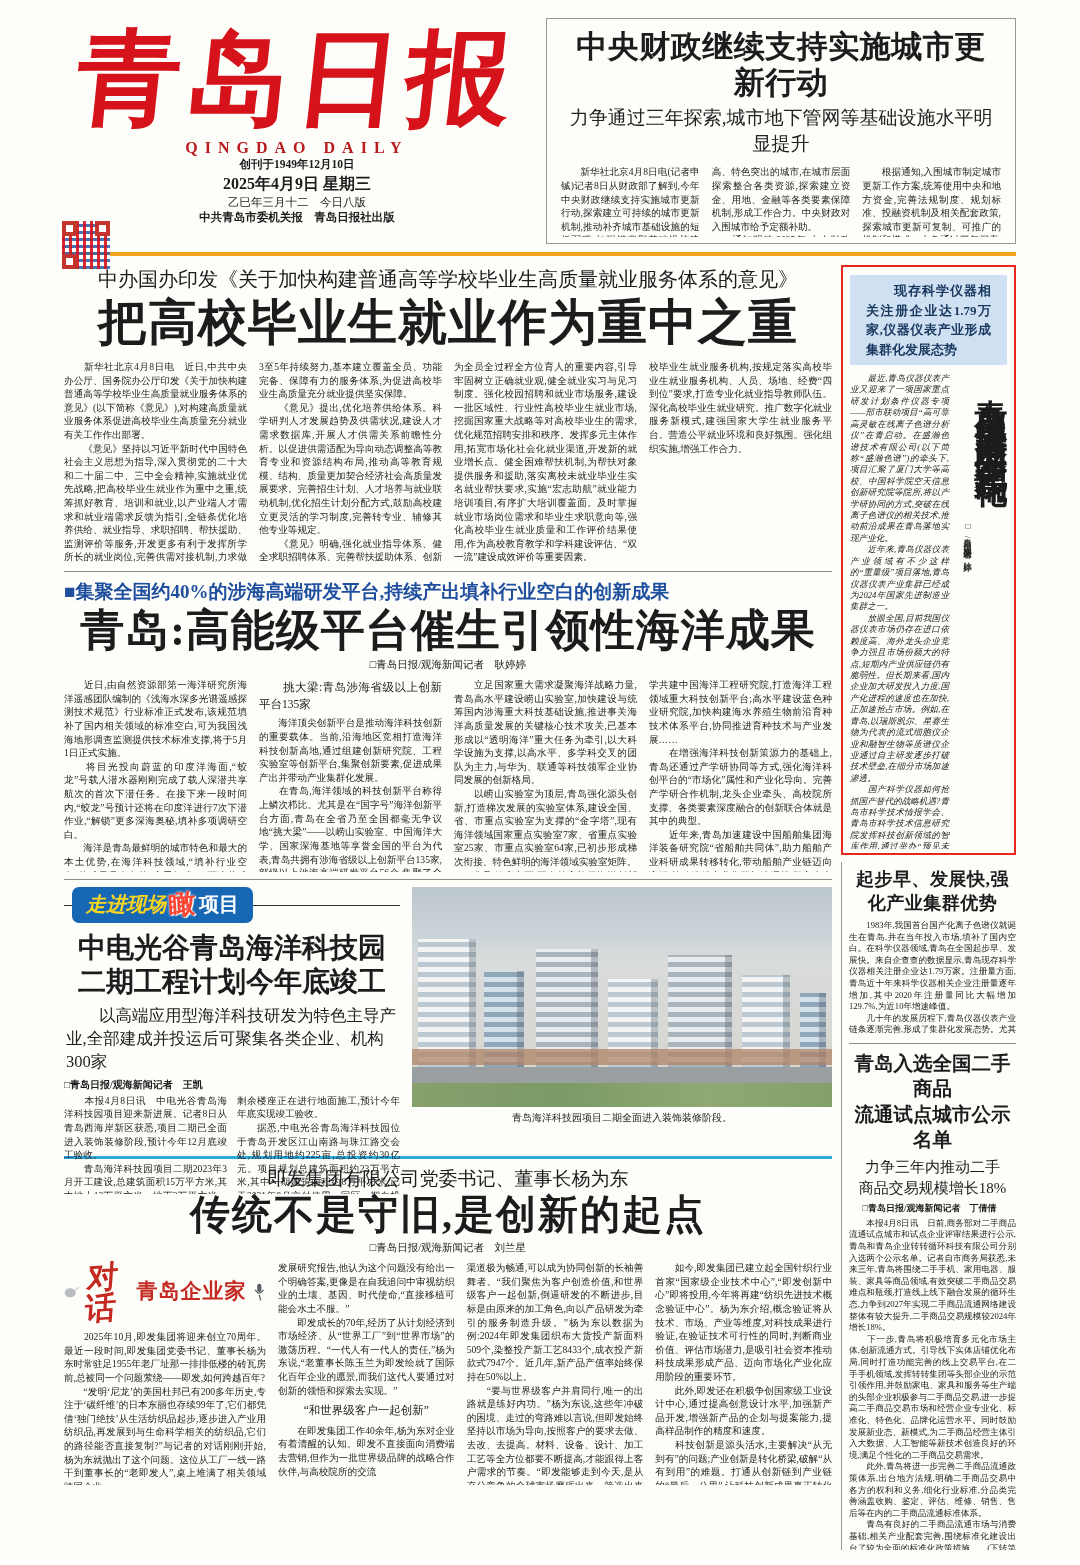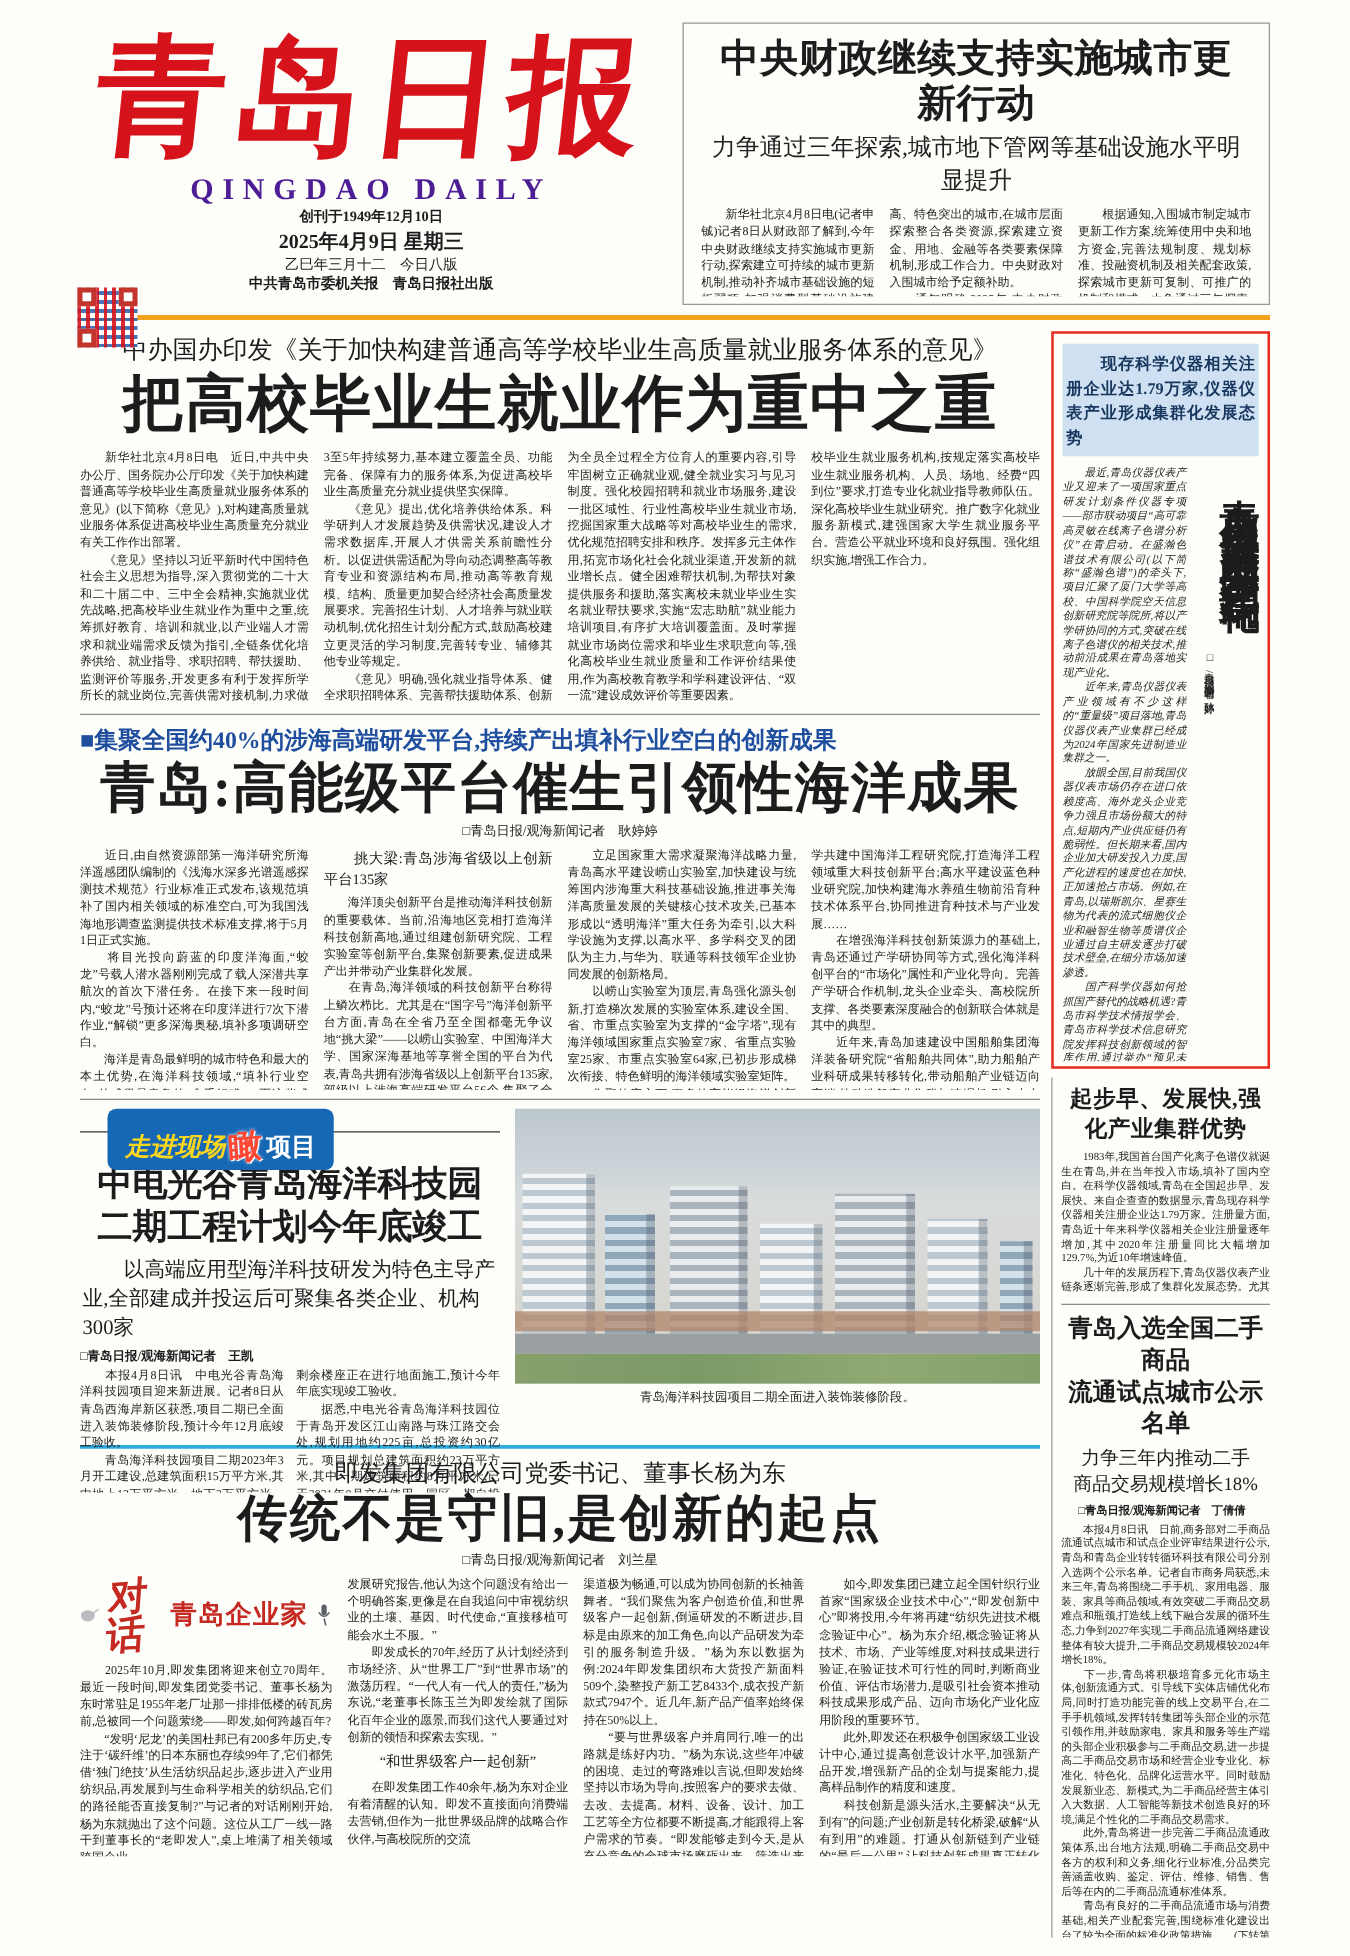--- a/index.html
+++ b/index.html
@@ -4,21 +4,21 @@
 <style>
   * { margin:0; padding:0; box-sizing:border-box; }
   body { background:#888; font-family:"Liberation Serif","DejaVu Serif",serif; }
   .page { width:1080px; height:1565px; background:#fdfdfa; margin:0 auto; padding:18px 64px 0;
           color:#1c1c1c; overflow:hidden; position:relative; }
   
   .mast-row { display:flex; gap:16px; height:226px; }
   .masthead { width:466px; position:relative; text-align:center; }
   .mast-title { font-size:104px; line-height:1.18; font-weight:900; color:#d6121b;
                 transform:skewX(-6deg); letter-spacing:6px; white-space:nowrap; }
-  .mast-en { color:#4c1d95; font-weight:700; font-size:24px; letter-spacing:7px; margin-top:-2px; }
+  .mast-en { color:#b91c1c; font-weight:700; font-size:16px; letter-spacing:7px; margin-top:-2px; }
   .mast-line { font-size:11.5px; margin-top:0; }
   .mast-date { font-size:16px; font-weight:700; margin-top:2px; }
   .bold { font-weight:700; }
   .mast-qr { position:absolute; right:2px; bottom:4px; width:48px; height:48px; }
   
   .qr { position:relative;
         background: repeating-linear-gradient(90deg, rgba(52,100,172,.95) 0 3px, transparent 3px 7px),
                     repeating-linear-gradient(0deg, rgba(52,100,172,.9) 0 3px, #fff 3px 7px); }
   .qr.red { background: repeating-linear-gradient(90deg, rgba(214,18,27,.9) 0 3px, transparent 3px 7px),
                         repeating-linear-gradient(0deg, rgba(52,100,172,.9) 0 3px, #fff 3px 7px); }
@@ -50,21 +50,21 @@
   .kicker2 { color:#1e4e9d; font-weight:700; font-size:19px; margin:3px 0 3px; }
   .head2 { font-size:44px; font-weight:900; text-align:center; line-height:1.05; letter-spacing:1px; }
   .byline { text-align:center; font-size:10.5px; margin:4px 0 6px; }
   .marine-body { display:flex; gap:12px; height:194px; overflow:hidden; }
   .col-subhead { font-weight:400; font-size:11.5px; line-height:1.45; margin:1px 0 4px; white-space:pre-line; }
   
   .bottom-row { display:flex; gap:12px; margin-top:6px; height:260px; }
   .park { width:336px; position:relative; }
   .badge-line { position:relative; height:38px; margin:0 0 6px; }
   .badge-line .line { position:absolute; left:0; right:0; top:18px; border-top:1.5px solid #333; }
-  .badge { position:absolute; left:22px; top:0; background:#1668b5; border-radius:7px; padding:17px 14px 5px;
+  .badge { position:absolute; left:8px; top:0; background:#1668b5; border-radius:7px; padding:4px 14px 5px;
            font-weight:900; font-size:20px; display:flex; align-items:center; gap:3px; }
   .bdg-y { color:#ffd71c; font-style:italic; }
   .bdg-r { color:#ff4633; font-size:27px; line-height:.8; text-shadow:0 0 3px #fff, 1px 1px 0 #fff; transform:rotate(-4deg); }
   .bdg-w { color:#fff; }
   .park-head { font-size:28px; font-weight:900; text-align:center; line-height:1.22; white-space:pre-line; }
   .park-deck { font-size:16.5px; line-height:1.38; margin:6px 2px 4px; }
   .park-byline { font-size:10px; font-weight:700; margin:1px 0 2px; }
   .park-body { display:flex; gap:10px; height:100px; overflow:hidden; }
   .photo-wrap { flex:1; }
   .photo { height:220px; position:relative; overflow:hidden;
@@ -80,21 +80,21 @@
   .photo-cap { font-size:10px; text-align:center; margin-top:4px; }
   
   .kicker3 { text-align:center; font-size:19px; margin:2px 0 1px; }
   .head3 { text-align:center; font-size:40px; font-weight:900; letter-spacing:2px; line-height:1.1; }
   .jifa-body { display:flex; gap:12px; height:224px; overflow:hidden; margin-top:5px; }
   .dialog-badge { display:flex; align-items:center; gap:7px; margin:0 0 7px; }
   .dlg1 { color:#c42a21; font-size:31px; font-weight:900; transform:rotate(-4deg) skewX(-8deg); line-height:1; }
   .dlg2 { color:#c42a21; font-size:21px; font-weight:900; letter-spacing:1px; white-space:nowrap; }
   
   .redbox { border:2.5px solid #e8281e; padding:8px 7px 4px; height:590px; display:flex; flex-direction:column; overflow:hidden; }
-  .lead { background:#cfe0f2; color:#17375e; font-weight:700; font-size:13px; line-height:1.5; padding:6px 3px; text-align:justify; }
+  .lead { background:#cfe0f2; color:#17375e; font-weight:700; font-size:13px; line-height:1.5; padding:6px 16px; text-align:justify; }
   .rb-main { flex:1; display:flex; margin-top:8px; overflow:hidden; gap:4px; }
   .rb-text { flex:1; font-size:8.6px; line-height:1.33; text-align:justify; white-space:pre-line;font-style:italic; }
   .rb-vert { width:54px; writing-mode:vertical-rl; text-align:left; }
   .rb-head { font-size:33px; font-weight:900; letter-spacing:5px; line-height:1; }
   .rb-byline { font-size:8.5px; padding-top:148px; margin-top:0; letter-spacing:1px; }
   .rail-lower { border-left:1px solid #9a9a9a; margin-top:7px; padding:3px 0 0 7px; }
   .cluster-sub { font-weight:900; font-size:18px; text-align:center; margin:2px 0 5px; letter-spacing:.5px; }
   .small-body { font-size:8.6px; line-height:1.35; text-align:justify; white-space:pre-line; overflow:hidden; }
   .cluster-bd { height:116px; }
   .sh-head { font-size:19.5px; font-weight:900; text-align:center; line-height:1.3; white-space:pre-line; margin-top:7px; }

